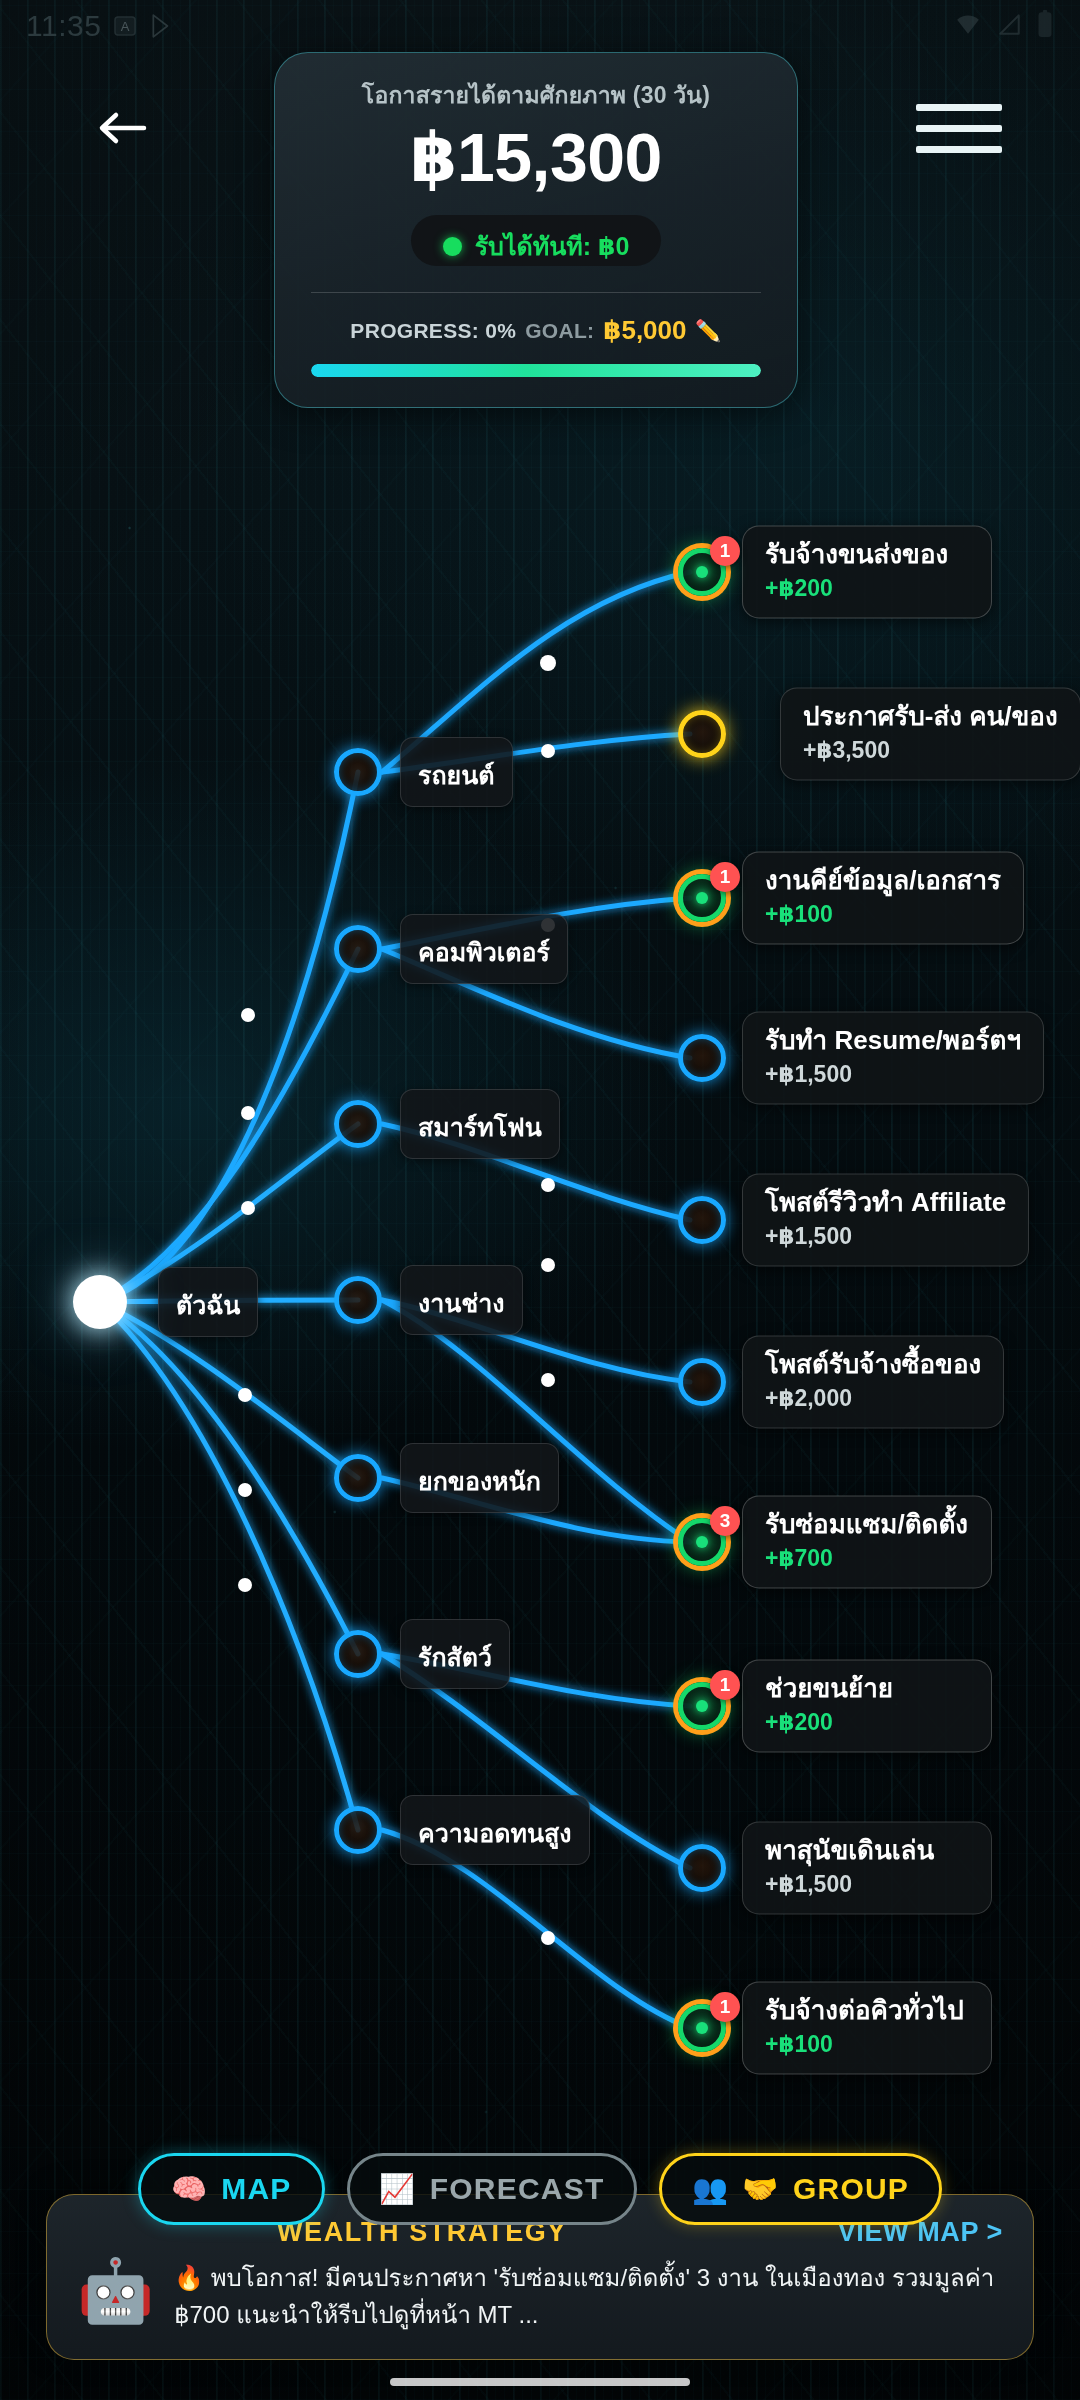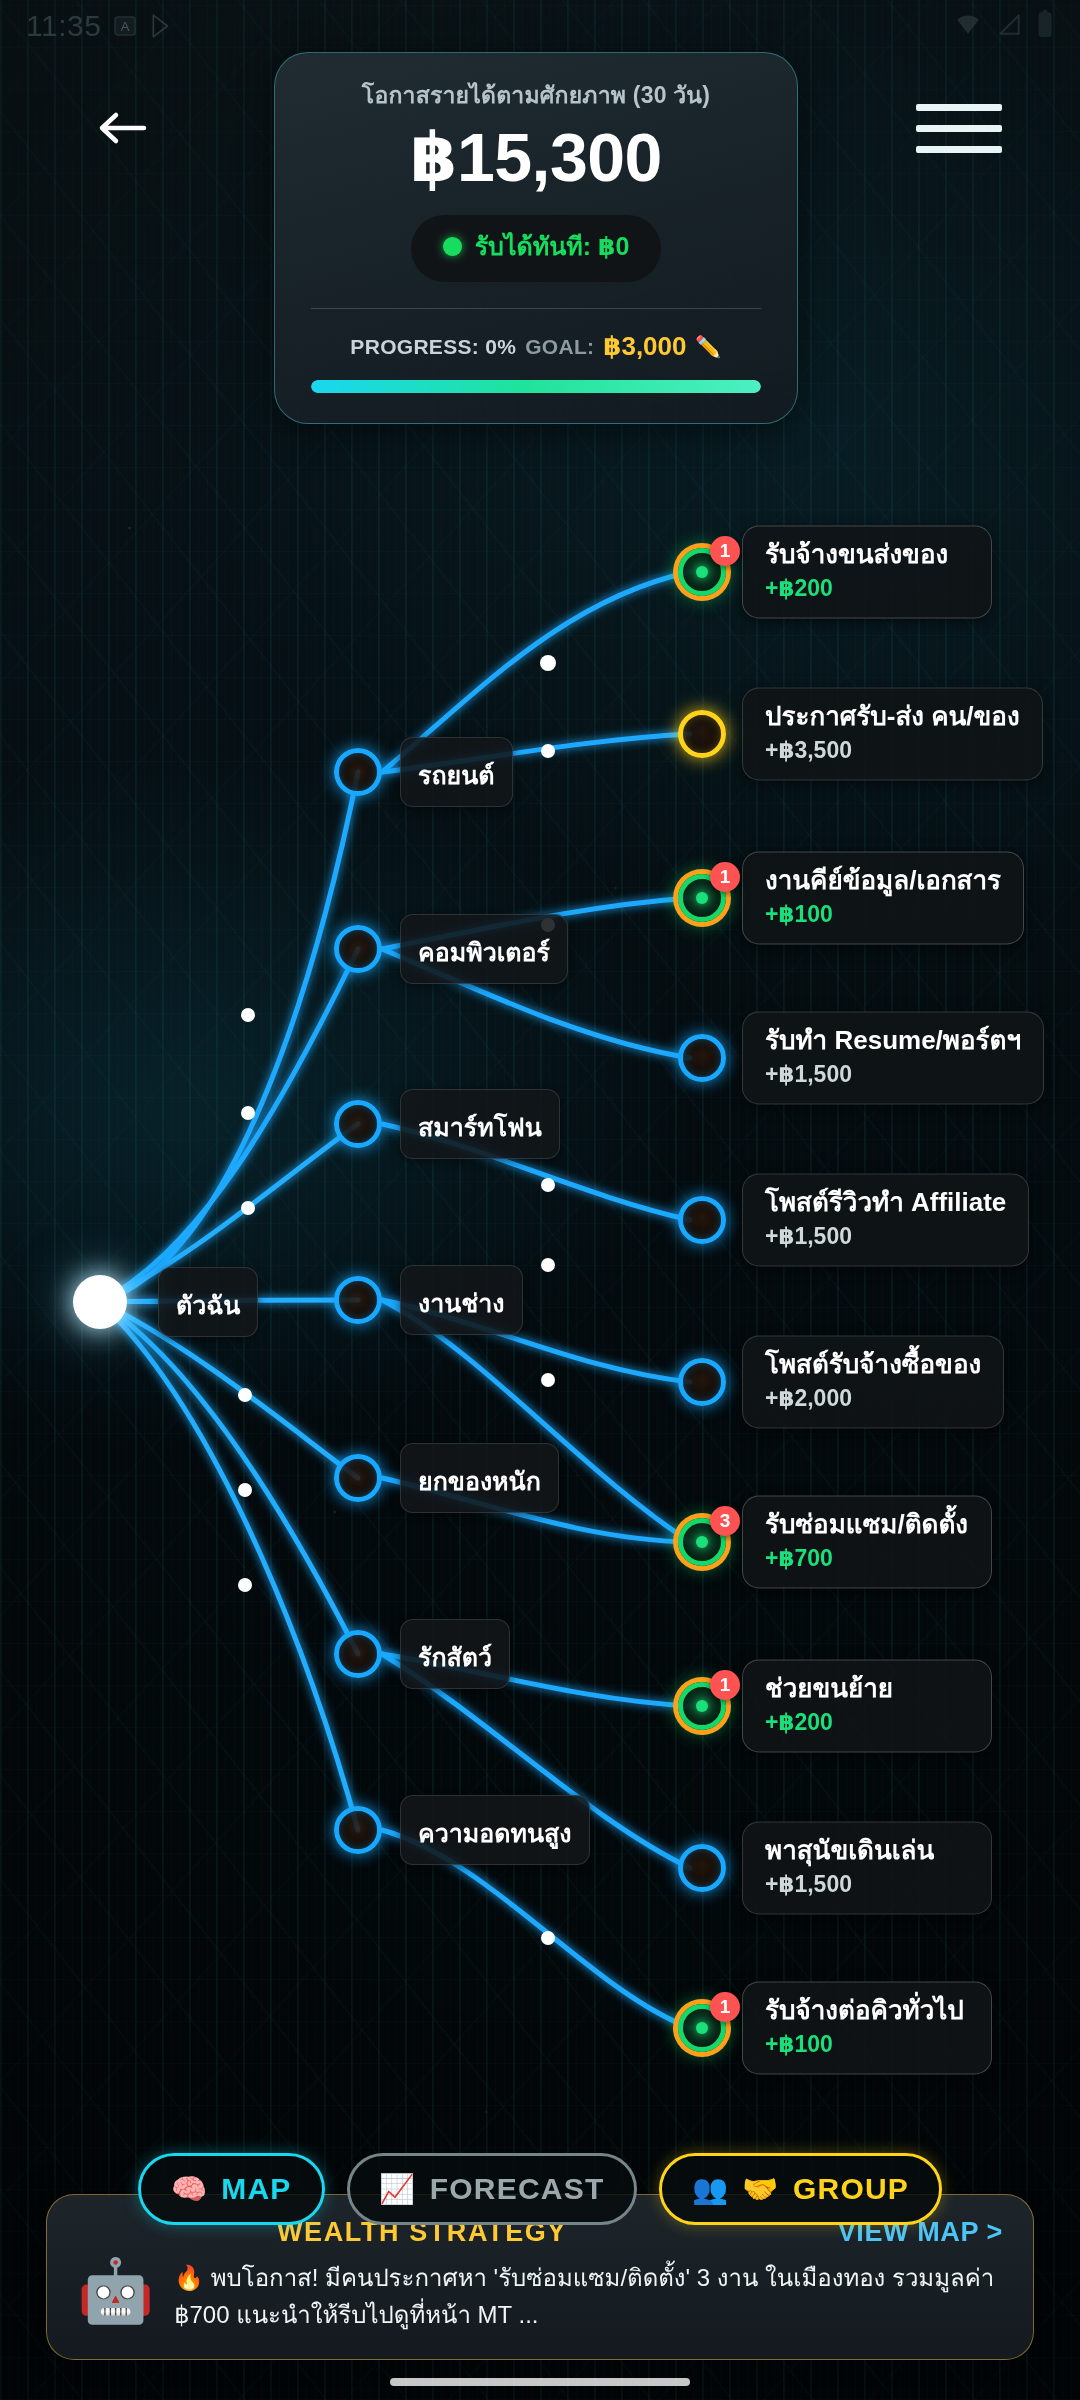--- a/index.html
+++ b/index.html
@@ -81,21 +81,21 @@
     text-align:center; color:#b6c3c7; font-size:23px; font-weight:700;
     letter-spacing:.2px; line-height:1.25;
   }
   .hero-amount {
     text-align:center; color:#ffffff; font-size:68px; font-weight:800;
     letter-spacing:-.5px; margin-top:12px; line-height:1.05;
   }
   .hero-badge {
     margin:22px auto 0; width:max-content;
     background:#111417; border-radius:34px;
-    padding:11px 32px 16px;
+    padding:11px 32px 0;
     display:flex; align-items:center; gap:13px;
   }
   .hero-badge .dot {
     width:19px; height:19px; border-radius:50%; background:#17dd5e;
     box-shadow:0 0 10px rgba(23,221,94,.75);
   }
   .hero-badge .txt { color:#17dd5e; font-size:25px; font-weight:800; }
   .hero-sep { height:1px; background:rgba(255,255,255,.17); margin:26px 0 0; }
   .hero-progress {
     margin-top:22px; display:flex; align-items:center; justify-content:center;
@@ -278,21 +278,21 @@
     <div class="hero-title">โอกาสรายได้ตามศักยภาพ (30 วัน)</div>
     <div class="hero-amount">฿15,300</div>
     <div class="hero-badge">
       <span class="dot"></span>
       <span class="txt">รับได้ทันที: ฿0</span>
     </div>
     <div class="hero-sep"></div>
     <div class="hero-progress">
       <span class="hp-label">PROGRESS: 0%</span>
       <span class="hp-goal">GOAL:</span>
-      <span class="hp-val">฿3,000</span>
+      <span class="hp-val">฿5,000</span>
       <span class="hp-pencil">✏️</span>
     </div>
     <div class="bar-track">
       <div class="bar-fill"></div>
     </div>
   </div>
 
   <svg class="tree" viewBox="0 0 1080 2400">
     <defs>
       <filter id="gl" x="-60%" y="-60%" width="220%" height="220%">
@@ -396,21 +396,21 @@
     <span class="cnt">1</span>
   </div>
   <div class="card hot" style="left:742px; top:572px;">
     <div class="t">รับจ้างขนส่งของ</div>
     <div class="p">+฿200</div>
   </div>
 
   <div class="node" style="left:702px; top:734px;">
     <div class="ring yellow"></div>
   </div>
-  <div class="card" style="left:742px; top:734px;">
+  <div class="card" style="left:780px; top:734px;">
     <div class="t">ประกาศรับ-ส่ง คน/ของ</div>
     <div class="p">+฿3,500</div>
   </div>
 
   <div class="node" style="left:702px; top:898px;">
     <div class="ring active"></div>
     <span class="cnt">1</span>
   </div>
   <div class="card hot" style="left:742px; top:898px;">
     <div class="t">งานคีย์ข้อมูล/เอกสาร</div>

